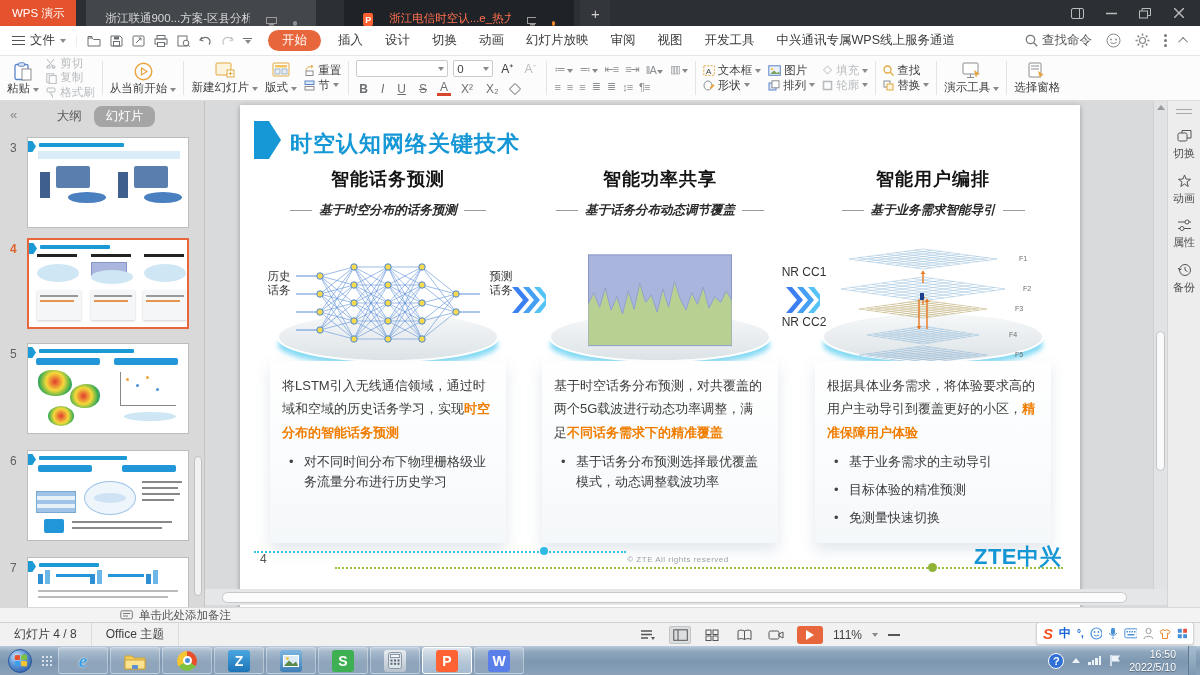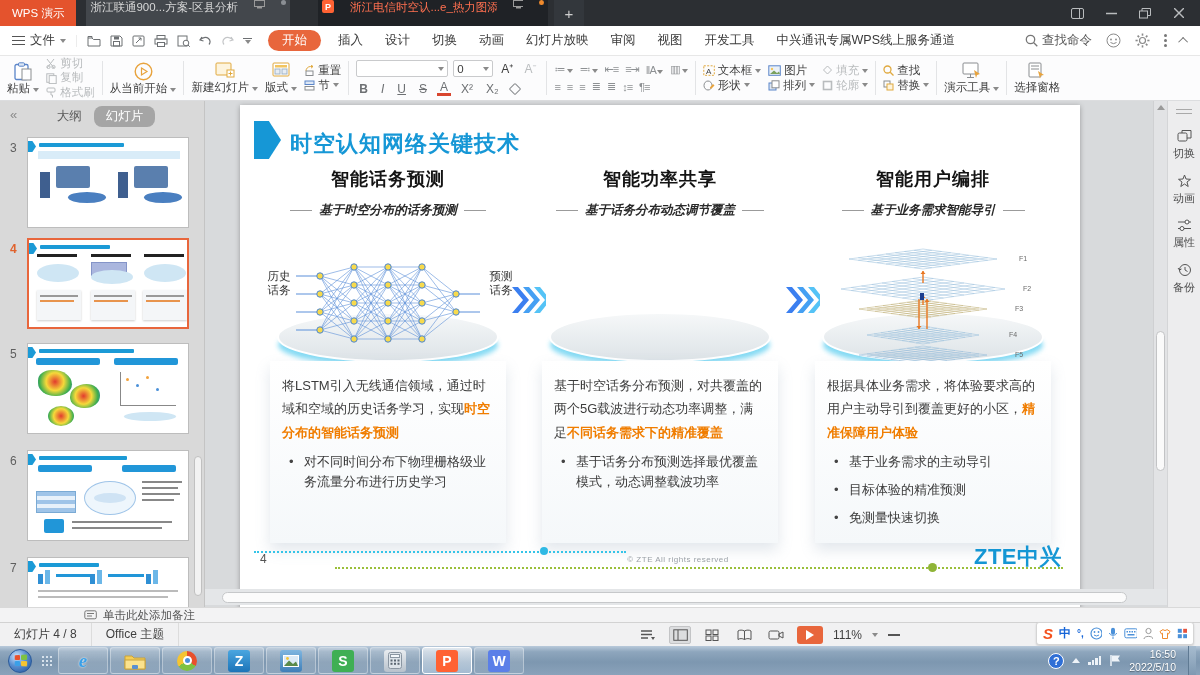--- a/index.html
+++ b/index.html
@@ -2,21 +2,21 @@
 <html><head>
 <meta charset="utf-8">
 <style>
   *{margin:0;padding:0;box-sizing:border-box;font-family:"Liberation Sans",sans-serif;}
   html,body{width:1200px;height:675px;overflow:hidden;background:#d8dadc;}
   .abs{position:absolute;}
 
   
   #titlebar{position:absolute;left:0;top:0;width:1200px;height:26px;background:#2c2f33;display:flex;align-items:stretch;color:#d6d6d6;}
   .app-badge{background:#e4532d;color:#fff;font-size:11.5px;display:flex;align-items:center;padding:0 12px;}
-  .tab{display:flex;align-items:flex-start;gap:16px;font-size:11.5px;padding:0 4px;max-width:230px;}
+  .tab{display:flex;align-items:flex-end;gap:16px;font-size:11.5px;padding:0 19px;max-width:230px;}
   .tab.inactive{background:#43474c;color:#d8d8d8;margin-left:10px;}
   .tab.active{background:#1f2226;color:#ff7050;margin-left:28px;}
   .tab .plogo{width:13px;height:13px;background:#ff6233;border-radius:2px;color:#fff;font-size:9px;font-weight:bold;display:flex;align-items:center;justify-content:center;}
   .tab .dot{width:5px;height:5px;border-radius:50%;}
   .newtab{width:30px;display:flex;align-items:center;justify-content:center;color:#cfcfcf;font-size:15px;background:#33373c;margin-left:6px;}
   .win-controls{margin-left:auto;display:flex;align-items:center;gap:4px;padding-right:6px;}
   .win-btn{width:30px;height:22px;display:flex;align-items:center;justify-content:center;color:#b9bcbe;}
 
   
   #menubar{position:absolute;left:0;top:26px;width:1200px;height:30px;background:#fff;border-bottom:1px solid #e7e7e7;display:flex;align-items:center;font-size:12.5px;color:#3a3a3a;}
@@ -105,21 +105,21 @@
   .card li:before{content:"•";position:absolute;left:7px;color:#444;}
   .dotline-c{position:absolute;left:14px;top:446px;width:372px;border-top:2px dotted #35c4e8;}
   .dot-c{position:absolute;left:300px;top:442px;width:8px;height:8px;border-radius:50%;background:#2fb9e4;}
   .dotline-g{position:absolute;left:95px;top:462px;width:728px;border-top:2px dotted #9abf3a;}
   .dot-g{position:absolute;left:688px;top:458px;width:9px;height:9px;border-radius:50%;background:#8fb437;}
   .pagenum{position:absolute;left:20px;top:447px;font-size:12px;color:#555;}
   .s-footer{position:absolute;left:0;right:0;top:450px;text-align:center;font-size:8px;color:#9aa0a6;letter-spacing:.5px;padding-left:36px;}
   .zte-logo{position:absolute;right:18px;top:437px;font-size:22px;font-weight:bold;color:#1496d4;letter-spacing:.5px;}
 
   
-  #notesbar{position:absolute;left:0;top:607px;width:1200px;height:15px;background:#f3f3f4;border-top:1px solid #d9d9d9;display:flex;align-items:center;gap:6px;padding-left:84px;font-size:11.5px;color:#555;}
+  #notesbar{position:absolute;left:0;top:607px;width:1200px;height:15px;background:#f3f3f4;border-top:1px solid #d9d9d9;display:flex;align-items:center;gap:6px;padding-left:120px;font-size:11.5px;color:#555;}
 
   
   #statusbar{position:absolute;left:0;top:622px;width:1200px;height:24px;background:#f1f1f2;border-top:1px solid #d2d2d2;display:flex;align-items:center;font-size:12px;color:#3f3f3f;}
   .st-left{display:flex;align-items:center;height:100%;}
   .st-cell{padding:0 14px;height:100%;display:flex;align-items:center;border-right:1px solid #dcdcdc;}
   .st-right{margin-left:auto;display:flex;align-items:center;gap:10px;padding-right:300px;}
   .viewbtn{display:flex;align-items:center;justify-content:center;width:22px;height:18px;border-radius:2px;}
   .viewbtn.sel{background:#dcdddf;border:1px solid #c3c4c6;}
   .playbtn{width:26px;height:18px;background:#e8663c;border-radius:3px;display:flex;align-items:center;justify-content:center;}
   .playbtn i{width:0;height:0;border-top:5px solid transparent;border-bottom:5px solid transparent;border-left:8px solid #fff;}
@@ -765,20 +765,28 @@
                   <stop offset="0" stop-color="#f6f8f9"></stop>
                   <stop offset="1" stop-color="#dde3e7"></stop>
                 </linearGradient>
             <filter id="bl2">
                   <feGaussianBlur stdDeviation="2.5"></feGaussianBlur>
                 </filter>
               </defs>
             <ellipse cx="115" cy="38" rx="110" ry="21" fill="#6fd4f2" opacity=".85" filter="url(#bl2)"></ellipse>
             <ellipse cx="115" cy="30" rx="110" ry="24" fill="url(#pg2)" stroke="#ffffff" stroke-width="2"></ellipse>
           </svg>
+          <div class="nrwrap" style="width:144px;height:94px;">
+            <svg width="144" height="94" viewBox="0 0 150 95">
+              <rect x="0.5" y="0.5" width="149" height="94" fill="#a9b5dd" stroke="#8494c8"></rect>
+              <path d="M0,52 L6,40 12,55 18,35 24,58 30,44 36,62 42,38 48,57 54,30 60,50 66,42 72,60 78,36 84,55 90,28 96,46 102,58 108,40 114,52 120,34 126,56 132,44 138,50 144,38 150,48 L150,95 L0,95 Z" fill="#b9d093" stroke="#8fa0cf" stroke-width="1"></path>
+            </svg>
+            <span class="nrlabel" style="top:12px;">NR CC1</span>
+            <span class="nrlabel" style="top:62px;">NR CC2</span>
+          </div>
         </div>
       </div>
 
       <div class="col c3">
         <div class="col-head">智能用户编排</div>
         <div class="col-sub">
             <span class="dash"></span>
             <span>基于业务需求智能导引</span>
             <span class="dash"></span>
           </div>

